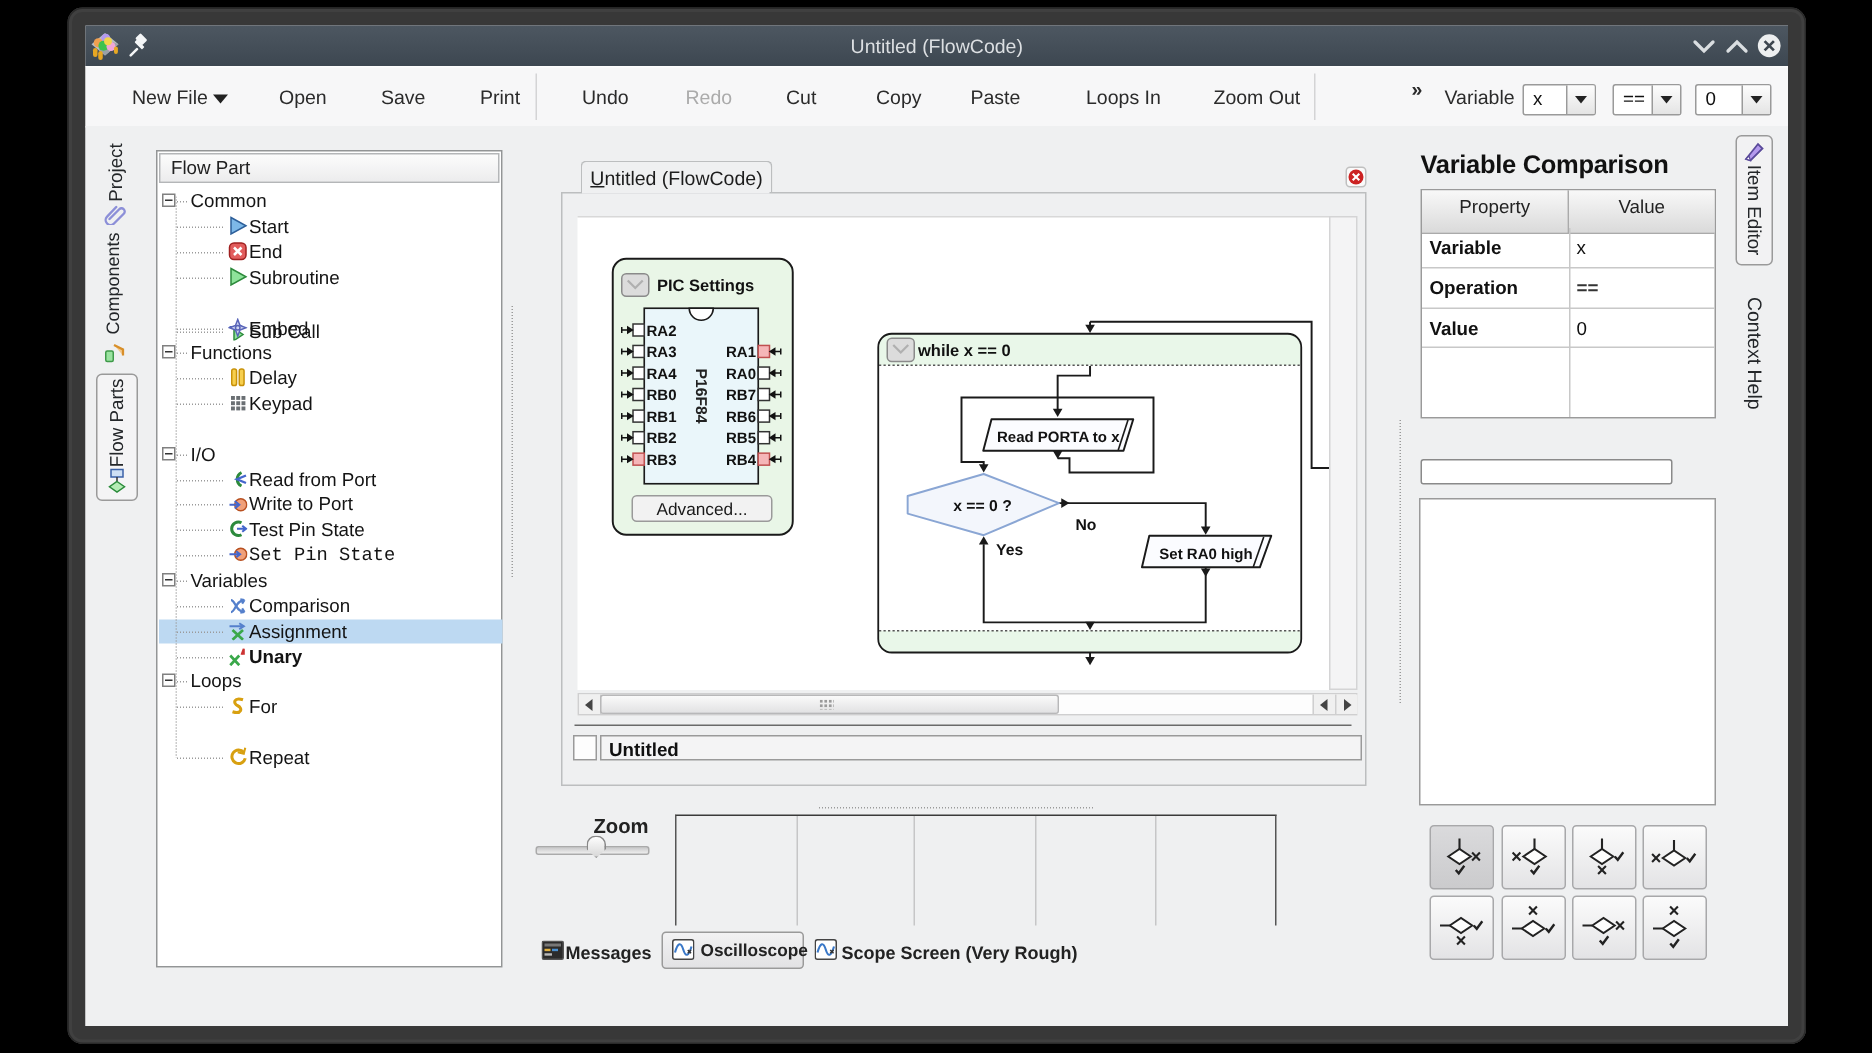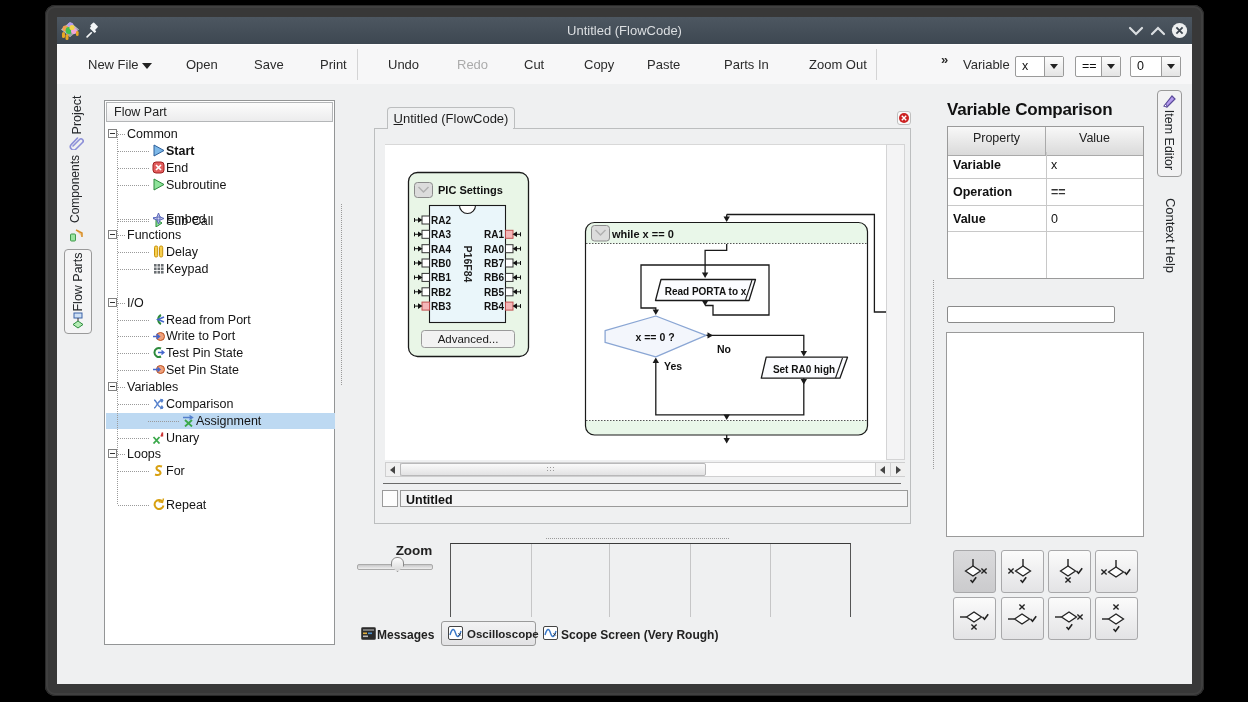--- a/index.html
+++ b/index.html
@@ -75,21 +75,21 @@
     <span class="abs" style="left:85px;top:18px;border-left:5px solid transparent;border-right:5px solid transparent;border-top:6px solid #222;"></span>
     <span class="abs tbtxt" style="left:129px;">Open</span>
     <span class="abs tbtxt" style="left:197px;">Save</span>
     <span class="abs tbtxt" style="left:263px;">Print</span>
     <span class="abs tbsep" style="left:300px;"></span>
     <span class="abs tbtxt" style="left:331px;">Undo</span>
     <span class="abs tbtxt tbgray" style="left:400px;">Redo</span>
     <span class="abs tbtxt" style="left:467px;">Cut</span>
     <span class="abs tbtxt" style="left:527px;">Copy</span>
     <span class="abs tbtxt" style="left:590px;">Paste</span>
-    <span class="abs tbtxt" style="left:667px;">Parts In</span>
+    <span class="abs tbtxt" style="left:667px;">Loops In</span>
     <span class="abs tbtxt" style="left:752px;">Zoom Out</span>
     <span class="abs tbsep" style="left:819px;"></span>
     <span class="abs tbtxt" style="left:884px;top:7px;font-weight:bold;">»</span>
     <span class="abs tbtxt" style="left:906px;">Variable</span>
     <div class="abs combo" style="left:958px;width:47px;">
         <span class="val">x</span>
         <span class="btn"></span>
       </div>
     <div class="abs combo" style="left:1018px;width:44px;">
         <span class="val">==</span>
@@ -270,21 +270,21 @@
 
     <div id="tree" class="abs">
       <div id="treehead" class="abs">Flow Part</div>
       <div class="sel" style="top:312px;"></div>
       <div class="dotv" style="left:12px;top:30px;height:374px;"></div>
       <div class="trow" style="top:25px;width:229px;">
           <span class="texp"></span>
           <span class="doth" style="left:13px;top:8px;width:7px;"></span>
           <span class="lbl" style="left:22px;">Common</span>
         </div>
-      <div class="trow" style="top:42px;width:229px;font-weight:bold;">
+      <div class="trow" style="top:42px;width:229px;">
           <span class="doth" style="left:13px;top:8px;width:31px;"></span>
           <svg class="ticon" viewBox="0 0 13 13">
             <polygon points="2,1 12,6.5 2,12" fill="#7db8e8" stroke="#2d5f9a" stroke-width="1"></polygon>
           </svg>
           <span class="lbl" style="left:61px;">Start</span>
         </div>
       <div class="trow" style="top:59px;width:229px;">
           <span class="doth" style="left:13px;top:8px;width:31px;"></span>
           <svg class="ticon" viewBox="0 0 13 13">
             <rect x="1" y="1" width="11" height="11" rx="3" fill="#e25d5d" stroke="#a02020" stroke-width="1"></rect>
@@ -367,50 +367,50 @@
           <span class="lbl" style="left:61px;">Read from Port</span>
         </div>
       <div class="trow" style="top:244px;width:229px;">
           <span class="doth" style="left:13px;top:8px;width:31px;"></span>
           <svg class="ticon" viewBox="0 0 13 13">
             <path d="M9 2.5 a4.5 4.5 0 1 0 0 8" stroke="#2d8a3c" stroke-width="2" fill="none"></path>
             <path d="M6 6.5 L12 6.5 M9.5 4.5 L12 6.5 L9.5 8.5" stroke="#4466cc" stroke-width="1.4" fill="none"></path>
           </svg>
           <span class="lbl" style="left:61px;">Test Pin State</span>
         </div>
-      <div class="trow" style="top:261px;width:245px;">
+      <div class="trow" style="top:261px;width:245px;font-family:Liberation Mono, monospace;">
           <span class="doth" style="left:13px;top:8px;width:31px;"></span>
           <svg class="ticon" viewBox="0 0 13 13">
             <circle cx="8.5" cy="6.5" r="4" fill="#f0a07a" stroke="#b85020" stroke-width="1"></circle>
             <path d="M1 6.5 L8 6.5 M5.5 4.5 L8 6.5 L5.5 8.5" stroke="#4466cc" stroke-width="1.4" fill="none"></path>
           </svg>
           <span class="lbl" style="left:61px;">Set Pin State</span>
         </div>
       <div class="trow" style="top:278px;width:229px;">
           <span class="texp"></span>
           <span class="doth" style="left:13px;top:8px;width:7px;"></span>
           <span class="lbl" style="left:22px;">Variables</span>
         </div>
       <div class="trow" style="top:295px;width:229px;">
           <span class="doth" style="left:13px;top:8px;width:31px;"></span>
           <svg class="ticon" viewBox="0 0 13 13">
             <path d="M2 11 C5 11 5 3 11 3 M11 3 L8.2 2.6 M11 3 L9.4 5.4" stroke="#5580cc" stroke-width="1.5" fill="none"></path>
             <path d="M2 3 C5 3 5 11 11 11 M11 11 L8.2 11.4 M11 11 L9.4 8.6" stroke="#5580cc" stroke-width="1.5" fill="none"></path>
           </svg>
           <span class="lbl" style="left:61px;">Comparison</span>
         </div>
-      <div class="trow" style="top:312px;width:204px;margin-left:30px;">
+      <div class="trow" style="top:312px;width:204px;">
           <span class="doth" style="left:13px;top:8px;width:31px;"></span>
           <svg class="ticon" viewBox="0 0 13 13">
             <path d="M1 3.5 L10 3.5 M7.5 1.5 L10.5 3.5 L7.5 5.5" stroke="#5580cc" stroke-width="1.4" fill="none"></path>
             <path d="M3 6 L10 12.5 M10 6 L3 12.5" stroke="#3aa84a" stroke-width="1.8"></path>
           </svg>
           <span class="lbl" style="left:61px;">Assignment</span>
         </div>
-      <div class="trow" style="top:329px;width:229px;">
+      <div class="trow" style="top:329px;width:229px;font-weight:bold;">
           <span class="doth" style="left:13px;top:8px;width:31px;"></span>
           <svg class="ticon" viewBox="0 0 13 13">
             <path d="M1.5 6 L7.5 12.5 M7.5 6 L1.5 12.5" stroke="#3aa84a" stroke-width="1.8"></path>
             <path d="M9 5.5 L10.5 1.5 L10.5 5.5" stroke="#cc3333" stroke-width="1.4" fill="none"></path>
           </svg>
           <span class="lbl" style="left:61px;">Unary</span>
         </div>
       <div class="trow" style="top:345px;width:229px;">
           <span class="texp"></span>
           <span class="doth" style="left:13px;top:8px;width:7px;"></span>

